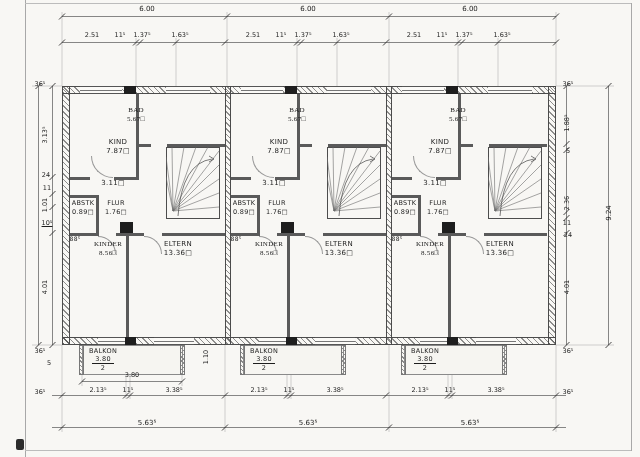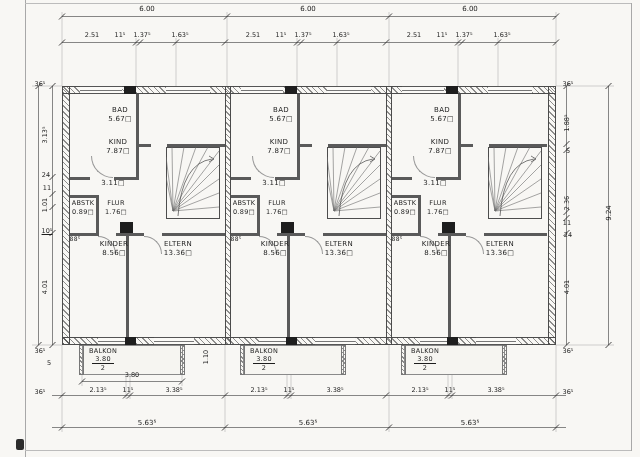--- a/index.html
+++ b/index.html
@@ -54,27 +54,27 @@
   .ar3{left:74px;top:142px;width:17px;height:17px;border-top:1px solid #979797;border-right:1px solid #979797;border-radius:0 100% 0 0;}
   
   .st{position:absolute;left:96px;top:53px;width:54px;height:72px;}
   
   .bal{position:absolute;left:12px;top:251px;width:101px;height:30px;border:1px solid #8a8a8a;box-sizing:border-box;background:#f6f5f1;}
   .brail{position:absolute;top:251px;width:5px;height:30px;box-sizing:border-box;border:1px solid #777;
          background:repeating-linear-gradient(45deg,#8a8a8a 0,#8a8a8a 1px,transparent 1px,transparent 3px);}
   .br1{left:9px;} .br2{left:110px;}
   
   .rl{position:absolute;text-align:center;font-size:7px;line-height:8.5px;letter-spacing:.3px;color:#1d1d1d;}
-  .lb-bad{left:20px;top:12px;width:60px;}
+  .lb-bad{left:36px;top:12px;width:60px;font-family:Liberation Serif, serif;}
   .lb-kind{left:20px;top:44px;width:56px;}
   .lb-hall{left:26px;top:85px;width:34px;}
   .lb-abstk{left:-3px;top:105px;width:32px;font-size:6.5px;}
   .lb-flur{left:30px;top:105px;width:32px;font-size:6.5px;}
   .lb-885{left:-5px;top:141px;width:20px;font-size:6px;}
-  .lb-kinder{left:16px;top:146px;width:56px;}
+  .lb-kinder{left:10px;top:146px;width:56px;font-family:Liberation Serif, serif;}
   .lb-eltern{left:70px;top:146px;width:76px;}
   .lb-balk{left:12px;top:253px;width:42px;font-size:6.5px;line-height:8px;}
   .ftop{display:inline-block;border-bottom:1px solid #1d1d1d;padding:0 3px;}
   
   .gdl{position:absolute;font-size:7px;line-height:8px;text-align:center;color:#1d1d1d;white-space:nowrap;}
   .v{transform:rotate(-90deg);}
   .s65{font-size:6.5px;}
 </style>
 </head>
 <body>
@@ -431,21 +431,21 @@
   <div class="gdl s65" style="left:401px;top:31px;width:26px;">2.51</div>
   <div class="gdl s65" style="left:429px;top:31px;width:26px;">11⁵</div>
   <div class="gdl s65" style="left:451px;top:31px;width:26px;">1.37⁵</div>
   <div class="gdl s65" style="left:489px;top:31px;width:26px;">1.63⁵</div>
 
   <div class="gdl s65" style="left:30px;top:80px;width:20px;">36⁵</div>
   <div class="gdl s65 v" style="left:28px;top:131px;width:34px;">3.13⁵</div>
   <div class="gdl s65" style="left:38px;top:171px;width:16px;">24</div>
   <div class="gdl s65" style="left:40px;top:184px;width:14px;">11</div>
   <div class="gdl s65 v" style="left:31px;top:201px;width:28px;">1.01</div>
-  <div class="gdl s65" style="left:38px;top:227px;width:18px;text-decoration:underline;">10⁵</div>
+  <div class="gdl s65" style="left:38px;top:219px;width:18px;text-decoration:underline;">10⁵</div>
   <div class="gdl s65 v" style="left:31px;top:283px;width:28px;">4.01</div>
   <div class="gdl s65" style="left:30px;top:347px;width:20px;">36⁵</div>
   <div class="gdl s65" style="left:44px;top:359px;width:10px;">5</div>
 
   <div class="gdl s65" style="left:558px;top:80px;width:20px;">36⁵</div>
   <div class="gdl s65 v" style="left:550px;top:119px;width:34px;">1.88⁵</div>
   <div class="gdl s65" style="left:562px;top:147px;width:12px;">5</div>
   <div class="gdl s65 v" style="left:552px;top:199px;width:30px;">2.36</div>
   <div class="gdl s65" style="left:560px;top:219px;width:14px;">11</div>
   <div class="gdl s65" style="left:560px;top:231px;width:16px;">24</div>

